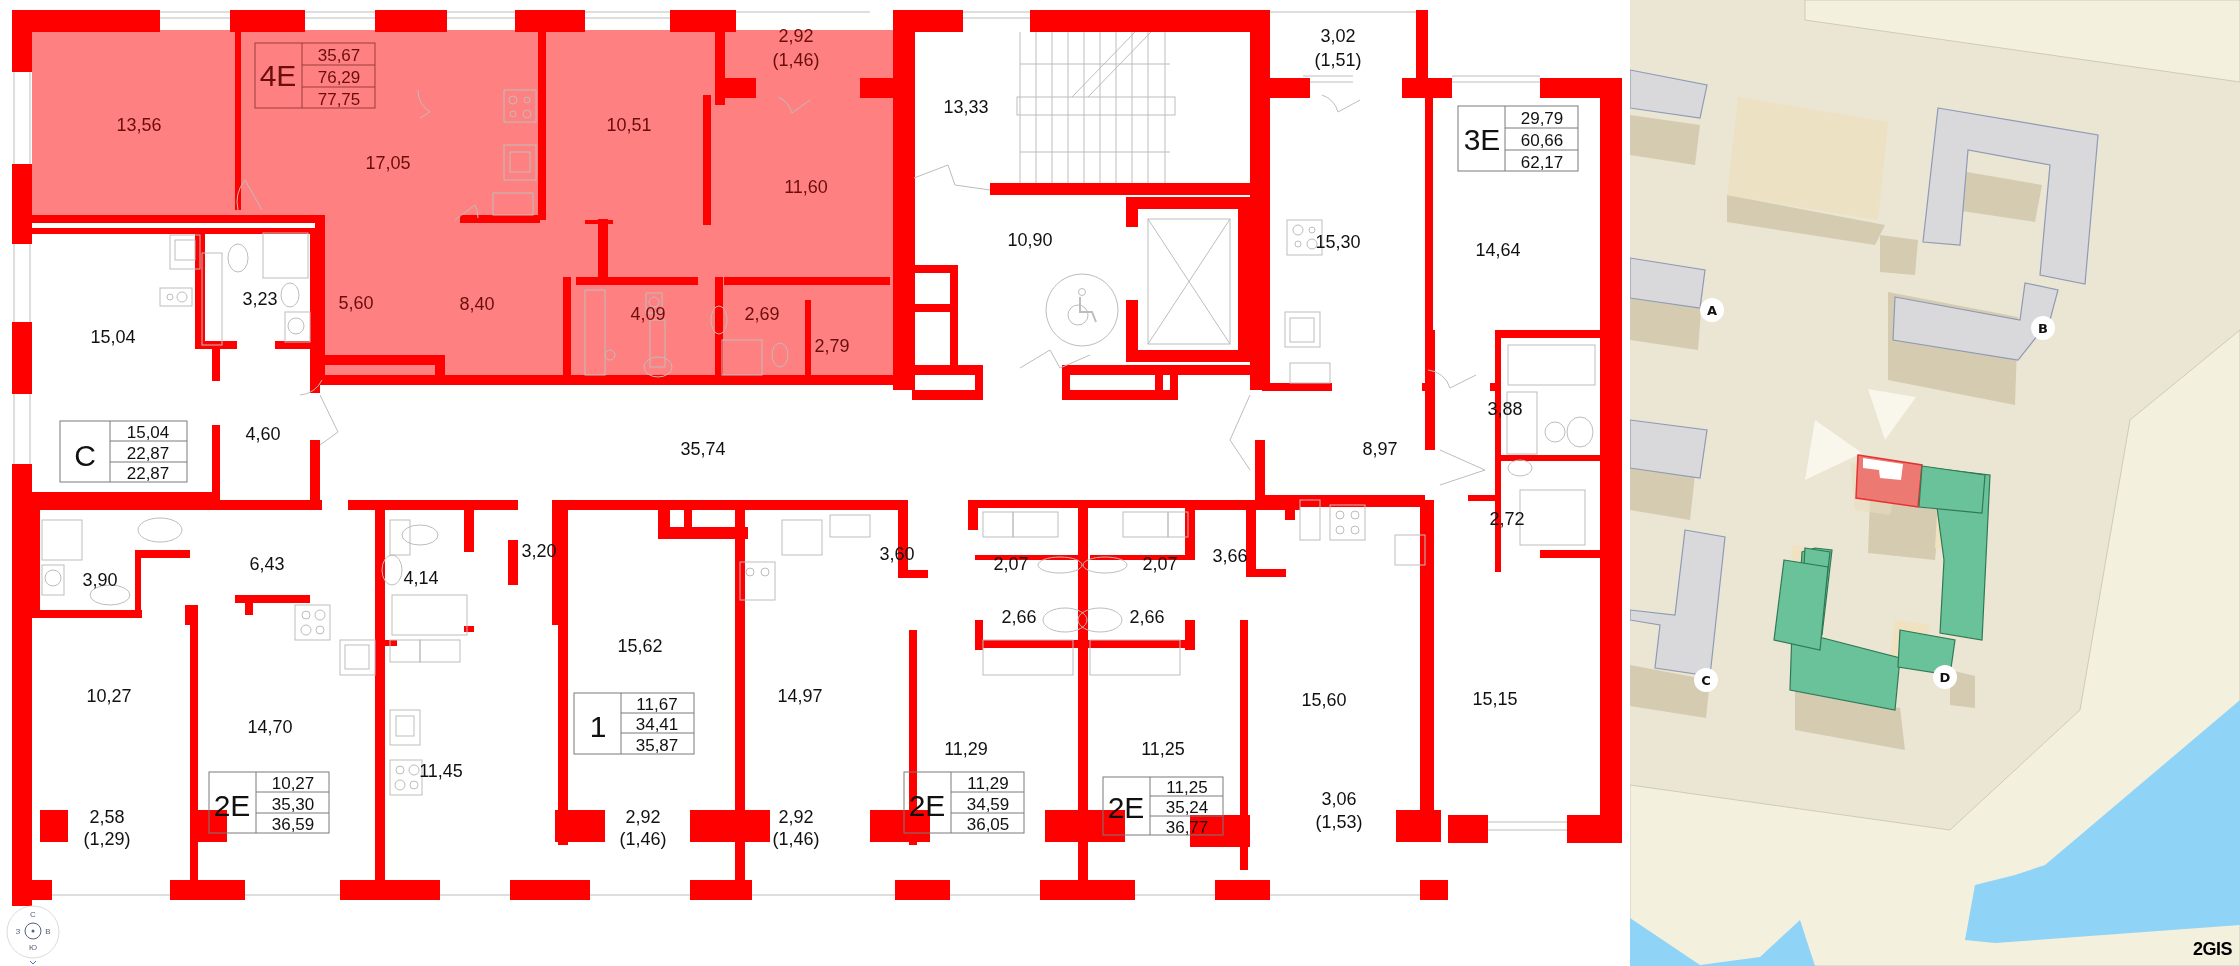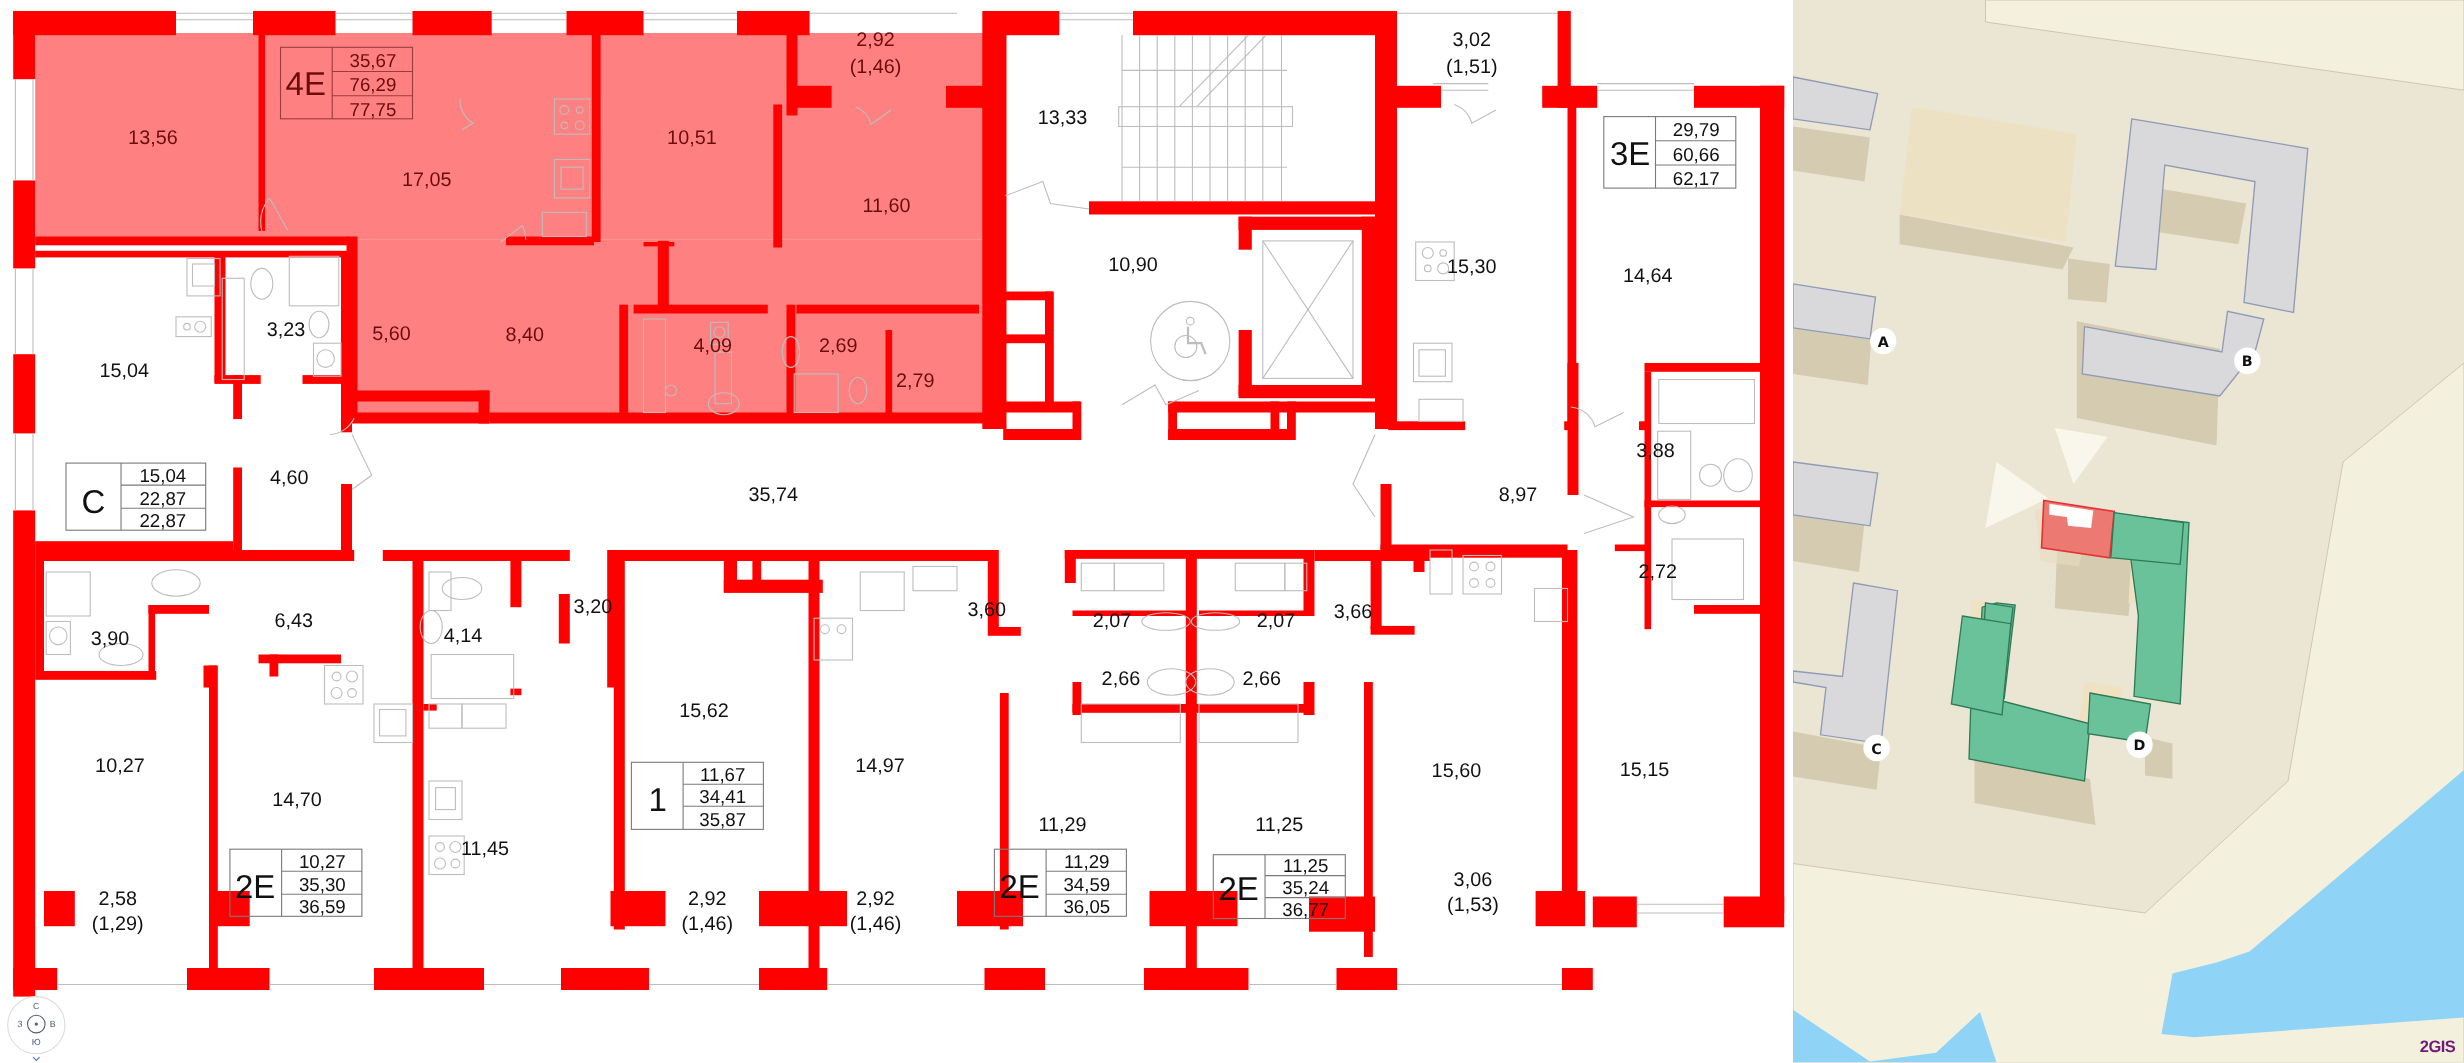--- a/index.html
+++ b/index.html
@@ -12,21 +12,21 @@
   .apt-type.sel { fill: #6b0d0d; }
   .apt-val { font-family: "Liberation Sans", sans-serif; font-size: 17px; fill: #111; text-anchor: middle; }
   .apt-val.sel { fill: #6b0d0d; }
   .wall { fill: #ff0000; }
   .thin { fill: none; stroke: #bdbdbd; stroke-width: 1; }
   .sel-fill { fill: #ff8080; }
   .card { fill: none; stroke: #7a7a7a; stroke-width: 1; }
   .card.sel { stroke: #9a3c3c; }
   .compass-txt { font-family: "Liberation Sans", sans-serif; font-size: 8px; fill: #55607a; text-anchor: middle; }
   .map-label { font-family: "DejaVu Sans", sans-serif; font-weight: bold; font-size: 13px; fill: #111; text-anchor: middle; }
-  .brand { position: absolute; right: 8px; bottom: 6px; font-family: "Liberation Sans", sans-serif; font-weight: bold; font-size: 15px; color: #701a75; letter-spacing: -0.5px; }
+  .brand { position: absolute; right: 8px; bottom: 6px; font-family: "Liberation Sans", sans-serif; font-weight: bold; font-size: 18px; color: #000000; letter-spacing: -0.5px; }
 </style>
 </head>
 <body>
 
 <svg id="plan" viewBox="0 0 1630 966" xmlns="http://www.w3.org/2000/svg">
 
   <g>
     <rect class="sel-fill" x="32" y="30" width="862" height="188"></rect>
     <rect class="sel-fill" x="730" y="30" width="165" height="75"></rect>
     <rect class="sel-fill" x="316" y="218" width="578" height="164"></rect>

